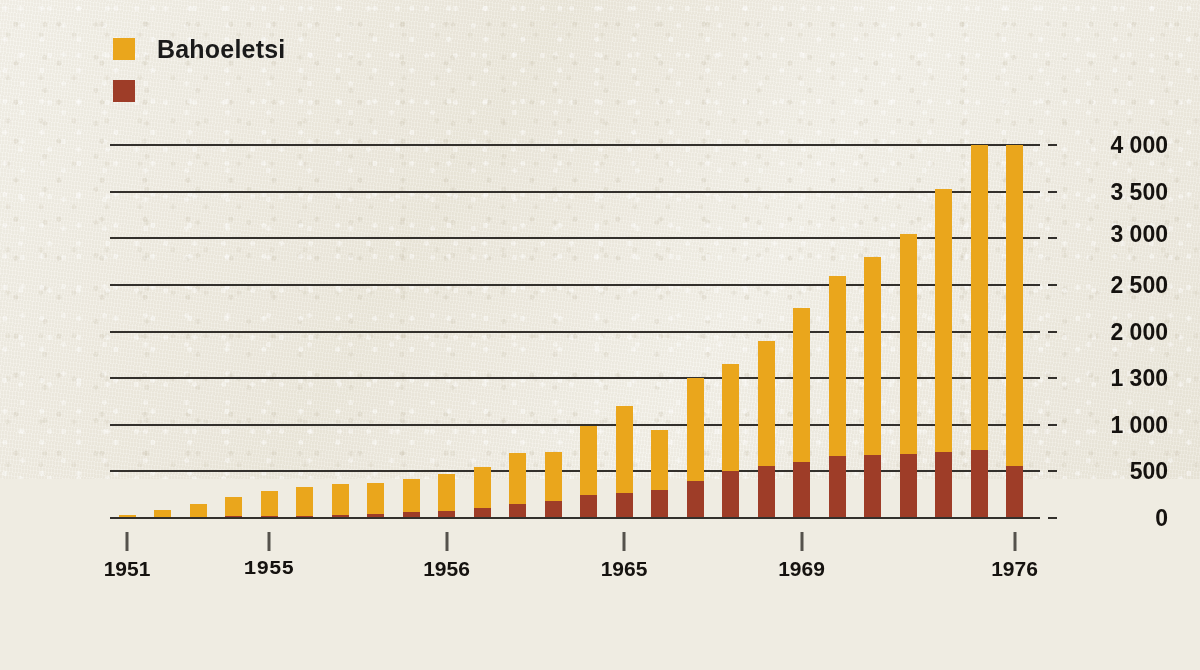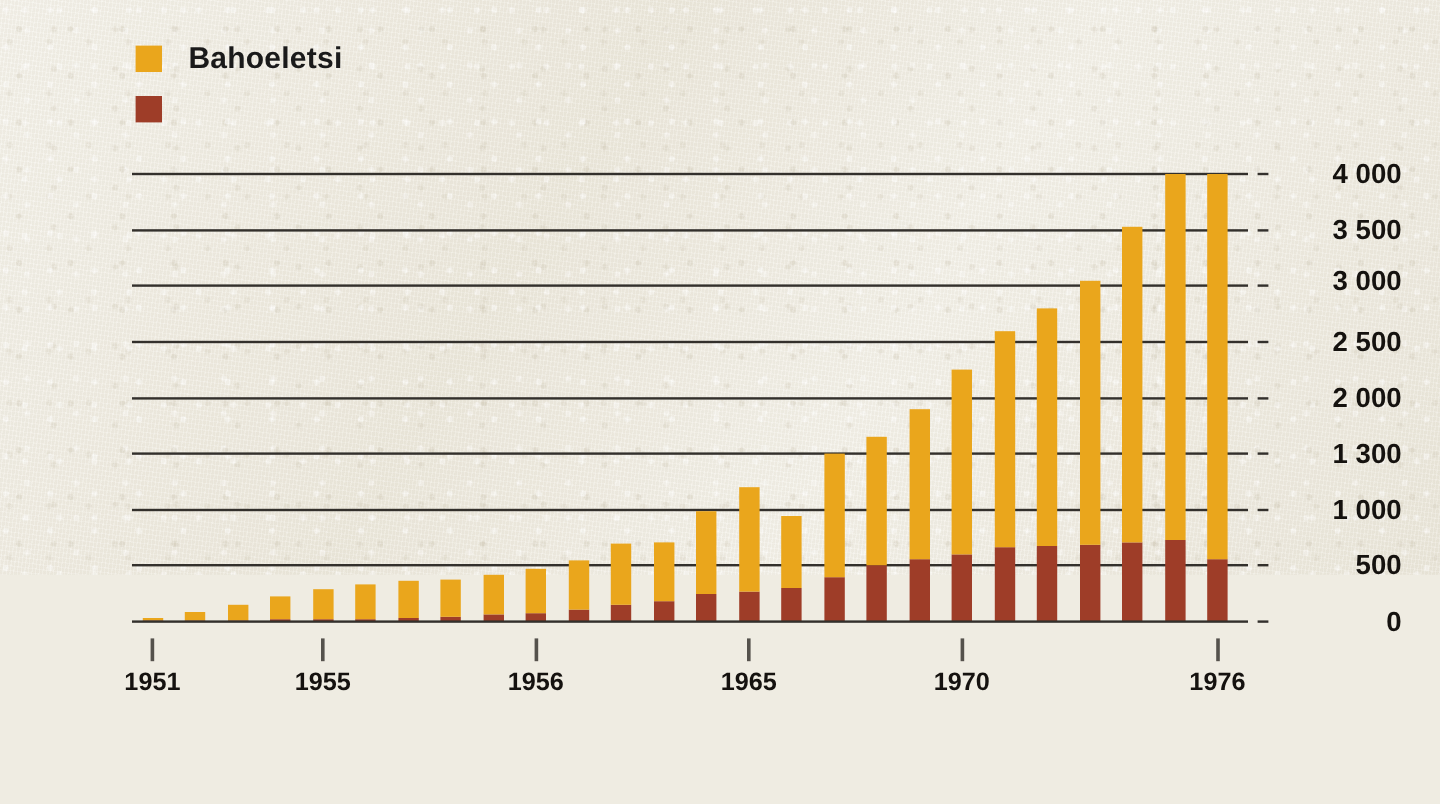--- a/index.html
+++ b/index.html
@@ -314,24 +314,24 @@
       <div class="ylabel" style="top: 46.625px;">3 500</div>
       <div class="ytick" style="top: 46.625px;"></div>
       <div class="ylabel" style="top: 0px;">4 000</div>
       <div class="ytick" style="top: 0px;"></div>
     </div>
 
   <div class="xaxis" id="xaxis">
       <div class="xtick" style="left: 17px;"></div>
       <div class="xlabel" style="left: 17px;">1951</div>
       <div class="xtick" style="left: 159px;"></div>
-      <div class="xlabel" style="left: 159px;">1955</div>
+      <div class="xlabel" style="left: 159px; font-family: Liberation Mono, monospace;">1955</div>
       <div class="xtick" style="left: 336.5px;"></div>
       <div class="xlabel" style="left: 336.5px;">1956</div>
       <div class="xtick" style="left: 514px;"></div>
       <div class="xlabel" style="left: 514px;">1965</div>
       <div class="xtick" style="left: 691.5px;"></div>
-      <div class="xlabel" style="left: 691.5px;">1970</div>
+      <div class="xlabel" style="left: 691.5px;">1969</div>
       <div class="xtick" style="left: 904.5px;"></div>
       <div class="xlabel" style="left: 904.5px;">1976</div>
     </div>
 
 </div>
 
 </body></html>

